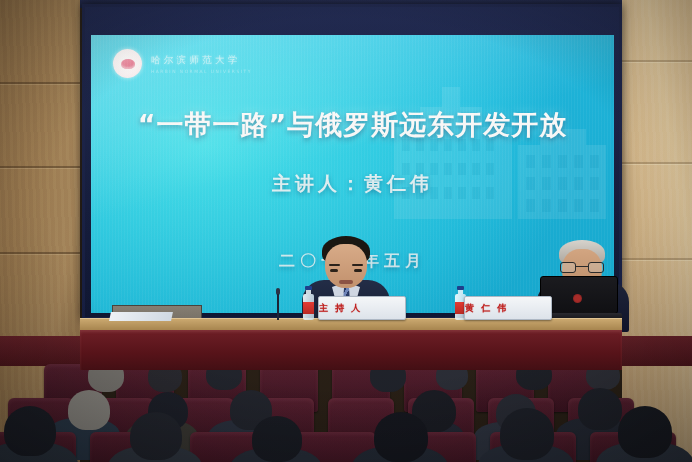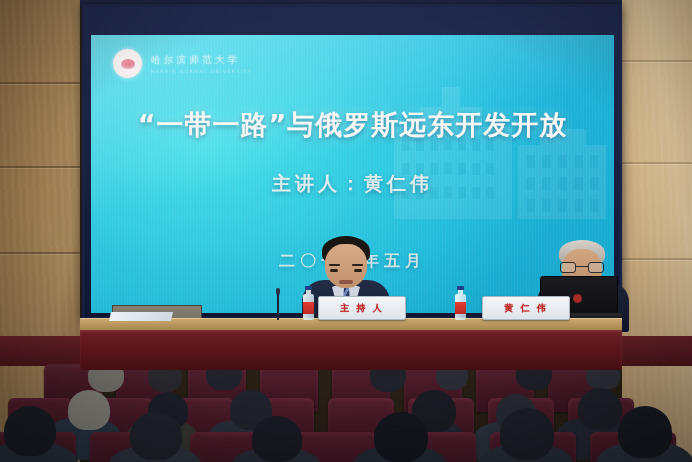--- a/index.html
+++ b/index.html
@@ -135,26 +135,26 @@
     background:linear-gradient(180deg,#caa86f,#a4824c);
     border-top:1px solid #e0c492;z-index:8;}
   #table-front{position:absolute;left:80px;right:70px;top:330px;height:40px;
     background:linear-gradient(180deg,#6e1f26,#561319 60%,#430f14 100%);z-index:8;
     box-shadow:inset 0 2px 3px rgba(255,180,180,.14);}
 
   
   .nameplate{position:absolute;top:296px;height:24px;z-index:9;
     background:linear-gradient(180deg,#f4f6f8,#dde3ea);
     border:1px solid #aeb8c4;border-radius:2px;box-sizing:border-box;
-    display:flex;align-items:center;justify-content:center;
+    display:flex;align-items:center;justify-content:flex-start;
     box-shadow:0 1px 2px rgba(0,0,0,.4);}
   .nameplate span{font-size:9px;font-weight:700;color:#c0211f;letter-spacing:2px;
     text-shadow:0 0 1px rgba(180,20,20,.5);white-space:nowrap;}
   #plate-left{left:318px;width:88px;}
-  #plate-right{left:482px;width:88px;}
+  #plate-right{left:464px;width:88px;}
 
   
   .bottle{position:absolute;width:11px;height:34px;z-index:9;}
   .bottle .cap{position:absolute;left:2px;top:0;width:7px;height:4px;background:#1f3f8a;border-radius:1px;}
   .bottle .neck{position:absolute;left:3px;top:4px;width:5px;height:4px;
     background:rgba(236,246,252,.85);}
   .bottle .body{position:absolute;left:0;top:8px;width:11px;height:26px;border-radius:2px;
     background:linear-gradient(100deg,rgba(245,252,255,.92),rgba(200,225,240,.80));}
   .bottle .label{position:absolute;left:0;top:16px;width:11px;height:12px;
     background:linear-gradient(180deg,#e23b33,#b92a24);}

